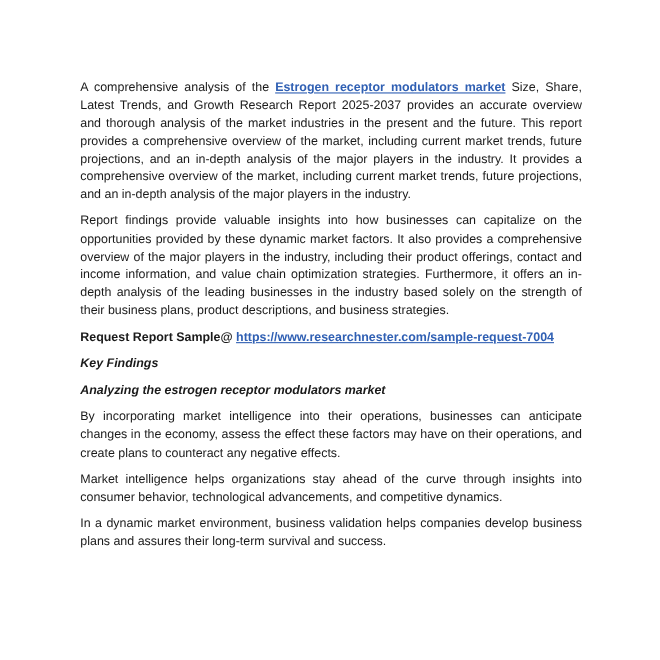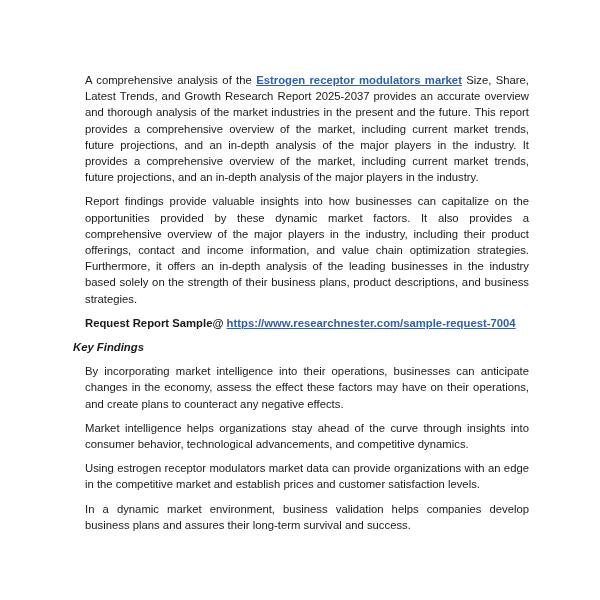--- a/index.html
+++ b/index.html
@@ -17,21 +17,21 @@
     position: absolute;
     left: 73px;
     top: 72px;
     width: 456px;
     font-family: "Liberation Sans", "DejaVu Sans", sans-serif;
     font-size: 11.3px;
     line-height: 16.2px;
     color: #1a1a1a;
   }
   .para {
-    margin: 0 0 8px 12px;
+    margin: 0 0 8px 0;
     text-align: justify;
   }
   .para.last-left { text-align: justify; text-align-last: left; }
   .bold {
     font-weight: bold;
   }
   a.link {
     color: #2f5fb3;
     text-decoration: underline;
     font-weight: bold;
@@ -48,19 +48,19 @@
 <div class="page">
 
   <p class="para last-left"><span>A comprehensive analysis of the </span><a class="link" href="#">Estrogen receptor modulators market</a><span> Size, Share, Latest Trends, and Growth Research Report 2025-2037 provides an accurate overview and thorough analysis of the market industries in the present and the future. This report provides a comprehensive overview of the market, including current market trends, future projections, and an in-depth analysis of the major players in the industry. It provides a comprehensive overview of the market, including current market trends, future projections, and an in-depth analysis of the major players in the industry.</span></p>
 
   <p class="para last-left">Report findings provide valuable insights into how businesses can capitalize on the opportunities provided by these dynamic market factors. It also provides a comprehensive overview of the major players in the industry, including their product offerings, contact and income information, and value chain optimization strategies. Furthermore, it offers an in-depth analysis of the leading businesses in the industry based solely on the strength of their business plans, product descriptions, and business strategies.</p>
 
   <p class="para"><span class="bold">Request Report Sample@ </span><a class="link" href="#">https://www.researchnester.com/sample-request-7004</a></p>
 
   <p class="heading">Key Findings</p>
 
+  <p class="heading">Analyzing the estrogen receptor modulators market</p>
 
   <p class="para last-left">By incorporating market intelligence into their operations, businesses can anticipate changes in the economy, assess the effect these factors may have on their operations, and create plans to counteract any negative effects.</p>
   <p class="para last-left">Market intelligence helps organizations stay ahead of the curve through insights into consumer behavior, technological advancements, and competitive dynamics.</p>
-  <p class="para last-left">Using estrogen receptor modulators market data can provide organizations with an edge in the competitive market and establish prices and customer satisfaction levels.</p>
   <p class="para last-left">In a dynamic market environment, business validation helps companies develop business plans and assures their long-term survival and success.</p>
 
 </div>
 
 </body></html>

